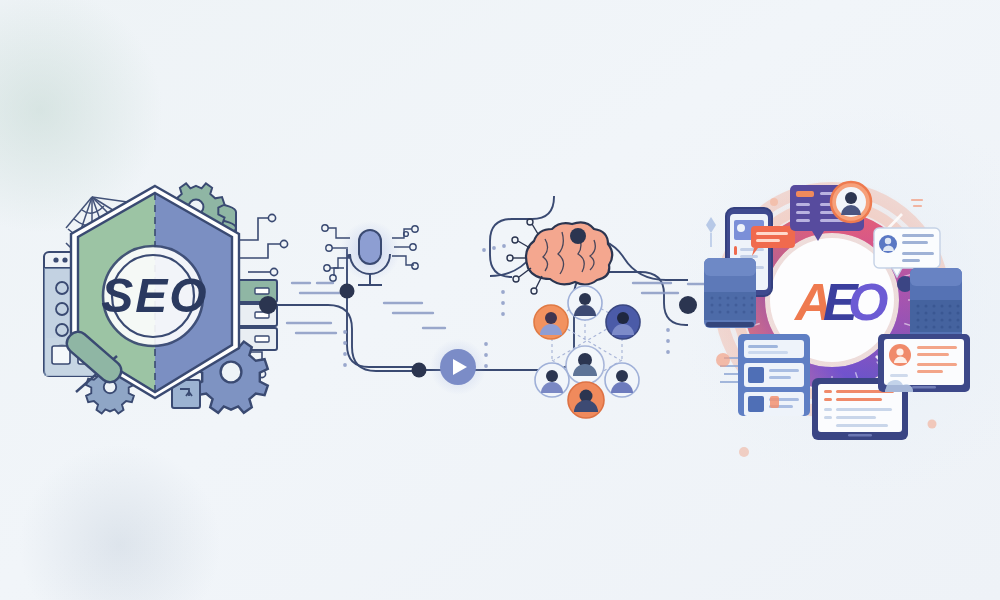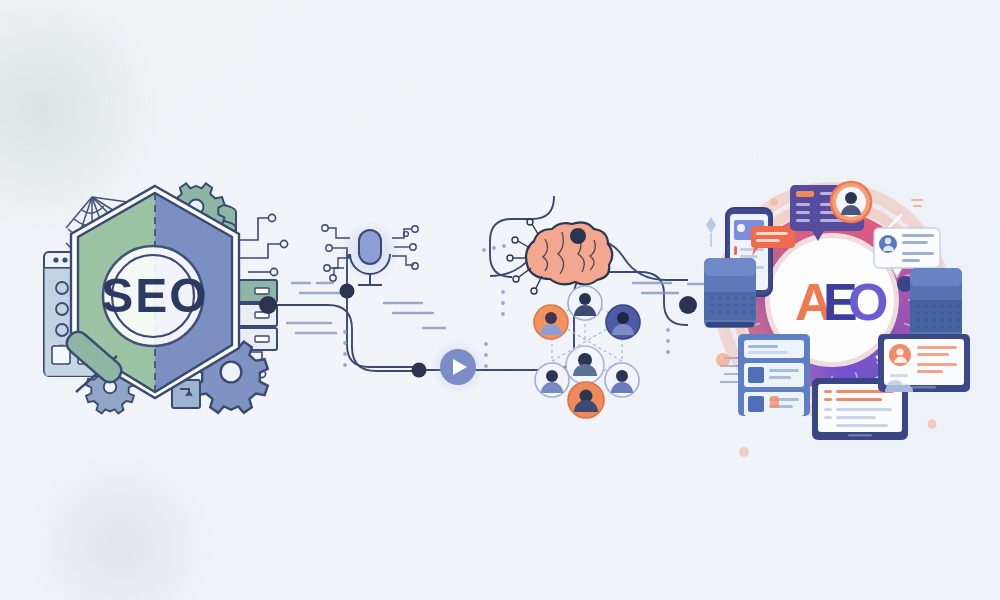--- a/index.html
+++ b/index.html
@@ -7,20 +7,21 @@
     width:1000px;height:600px;overflow:hidden;
     font-family:"Liberation Sans", sans-serif;
     background:#f2f5f8;
   }
   #stage{position:relative;width:1000px;height:600px;overflow:hidden;
     background:
       radial-gradient(circle 170px at 40px 110px, rgba(196,216,210,.55), rgba(196,216,210,0) 72%),
       radial-gradient(circle 140px at 120px 545px, rgba(176,190,206,.30), rgba(176,190,206,0) 72%),
       radial-gradient(circle 260px at 870px 300px, rgba(233,240,247,.9), rgba(233,240,247,0) 75%),
       linear-gradient(145deg,#eef3f6 0%,#f1f5f9 45%,#eef2f7 100%);
+    font-style: italic;
   }
   #stage > svg{position:absolute;left:0;top:0;}
 </style>
 </head>
 <body style="background: rgb(238, 243, 247);">
 
 <div id="stage">
 
 <svg width="1000" height="600" viewBox="0 0 1000 600">
   <defs>

